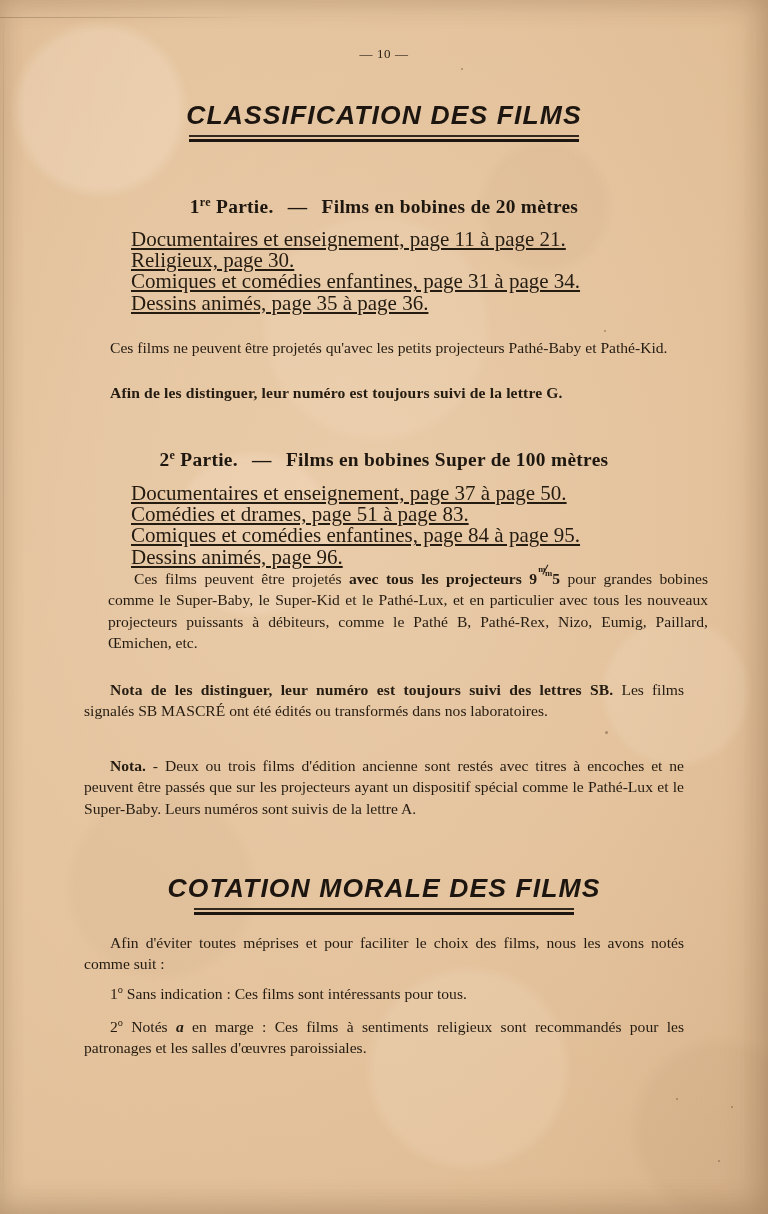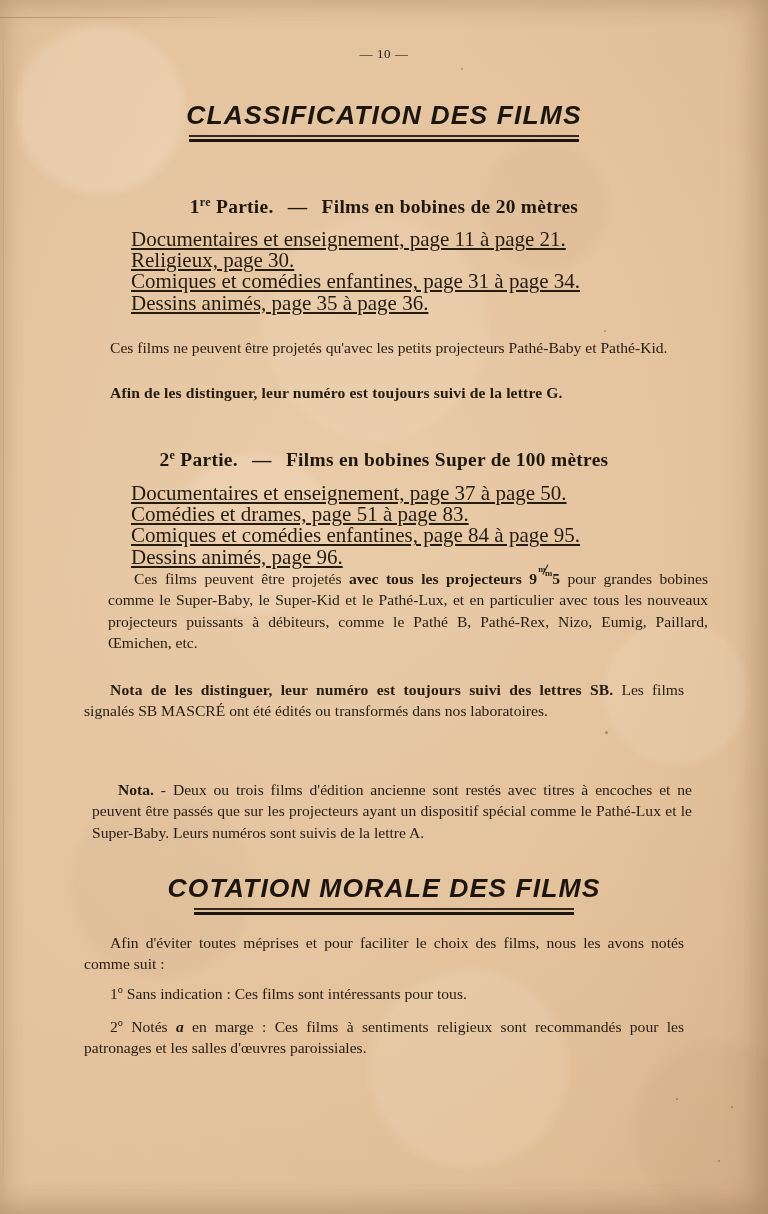--- a/index.html
+++ b/index.html
@@ -297,21 +297,21 @@
 
     <div class="para" style="top:568px;left:0;width:600px;margin-left:24px;">
       <span class="indent"></span><span>Ces films peuvent être projetés </span><b>avec tous les projecteurs 9</b><span class="mm-frac"><span class="num">m</span><span class="bar"></span><span class="den">m</span></span><b>5</b>
       <span>pour grandes bobines comme le Super-Baby, le Super-Kid et le Pathé-Lux, et en particulier avec tous les nouveaux projecteurs puissants à débiteurs, comme le Pathé B, Pathé-Rex, Nizo, Eumig, Paillard, Œmichen, etc.</span>
     </div>
 
     <div class="para" style="top:679px;left:0;width:600px;">
       <span class="indent"></span><b class="boldblock">Nota de les distinguer, leur numéro est toujours suivi des lettres SB.</b><span> Les films signalés SB MASCRÉ ont été édités ou transformés dans nos laboratoires.</span>
     </div>
 
-    <div class="para" style="top:755px;left:8px;width:600px;margin-top:24px;">
+    <div class="para" style="top:755px;left:0;width:600px;">
       <span class="indent"></span><b>Nota.</b>
       <span>-</span><span> Deux ou trois films d'édition ancienne sont restés avec titres à encoches et ne peuvent être passés que sur les projecteurs ayant un dispositif spécial comme le Pathé-Lux et le Super-Baby. Leurs numéros sont suivis de la lettre A.</span>
     </div>
 
     <div class="major-heading" style="top:873px;">
       <div class="htext">COTATION MORALE DES FILMS</div>
       <div class="rule-group narrow">
         <div class="rule-thin"></div>
         <div class="rule-thick"></div>
       </div>

